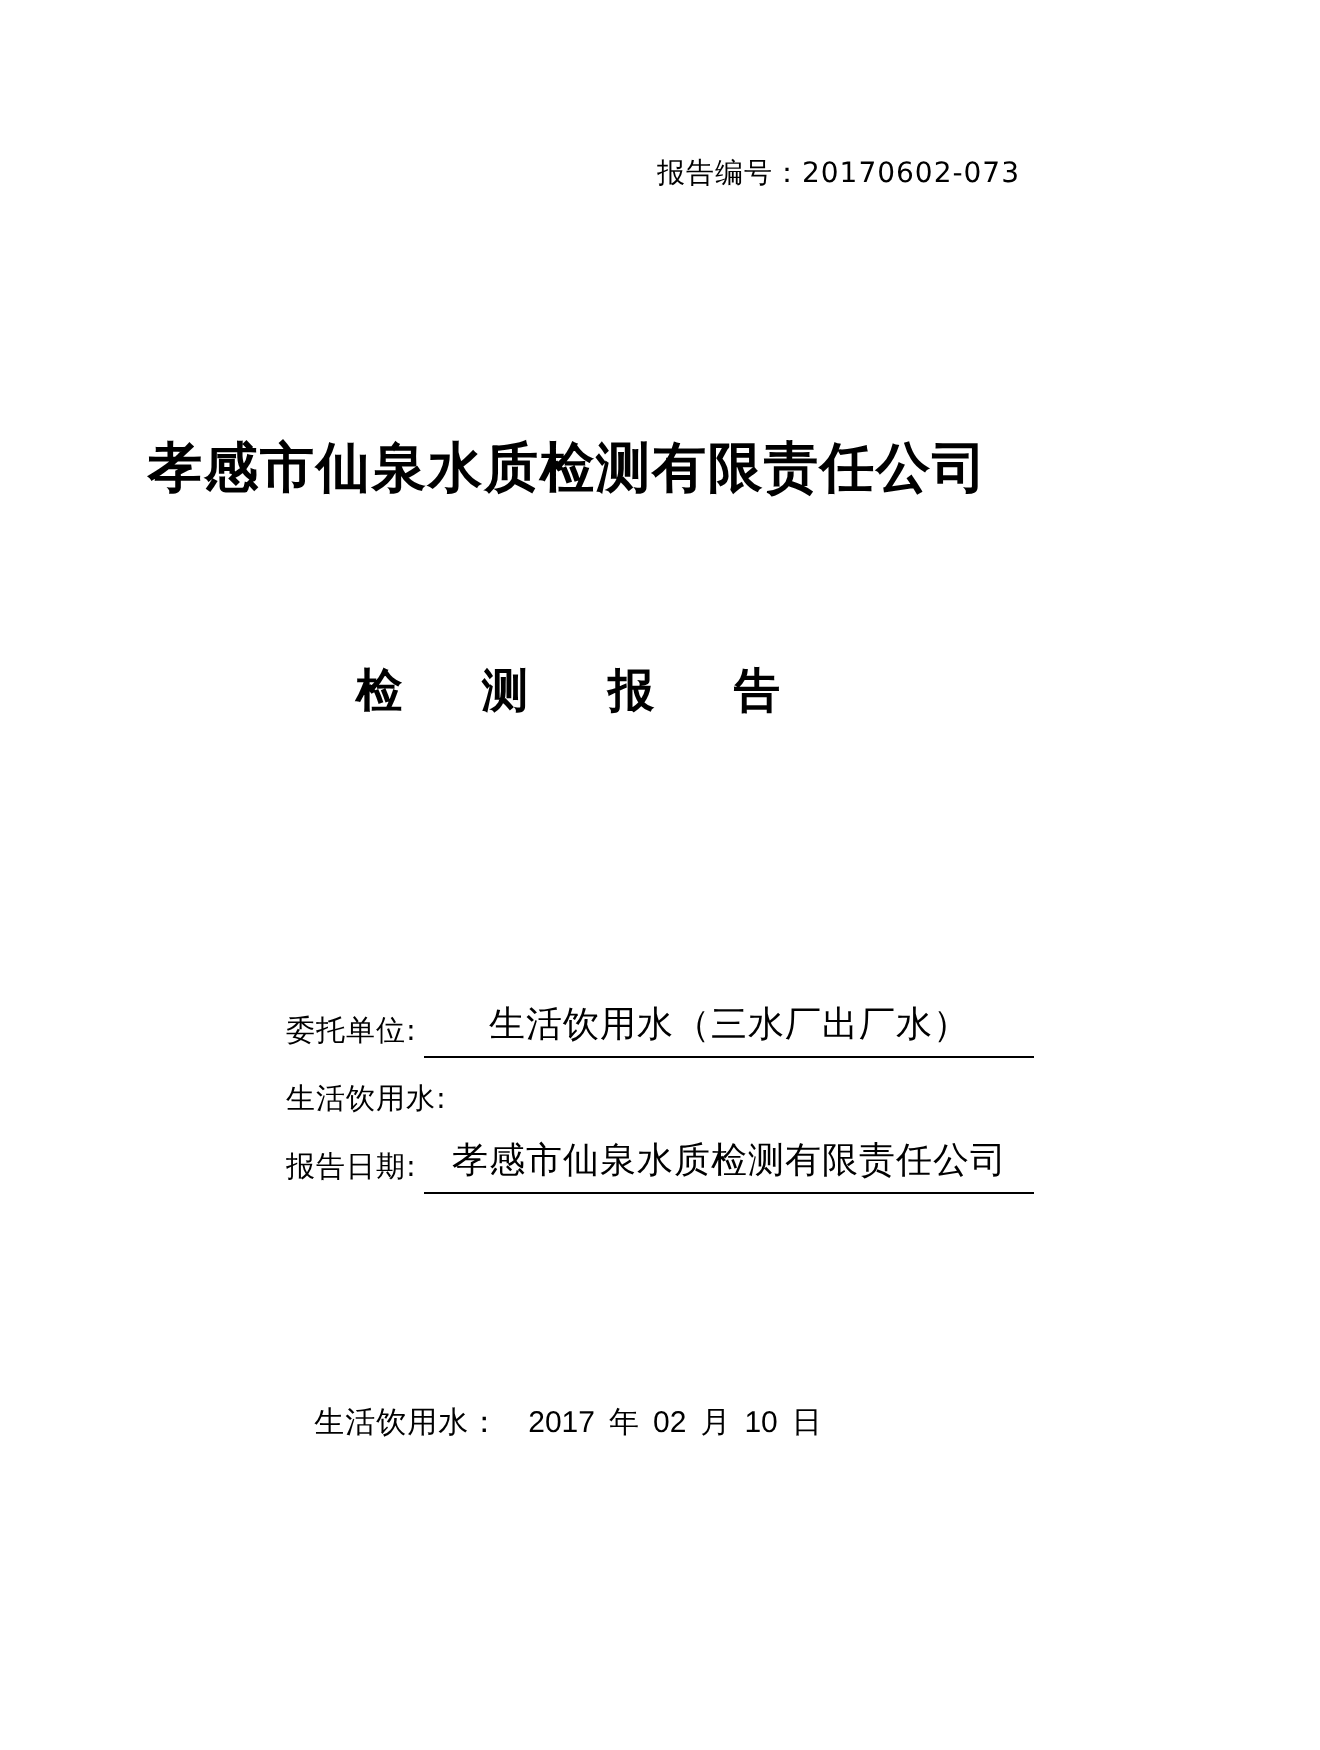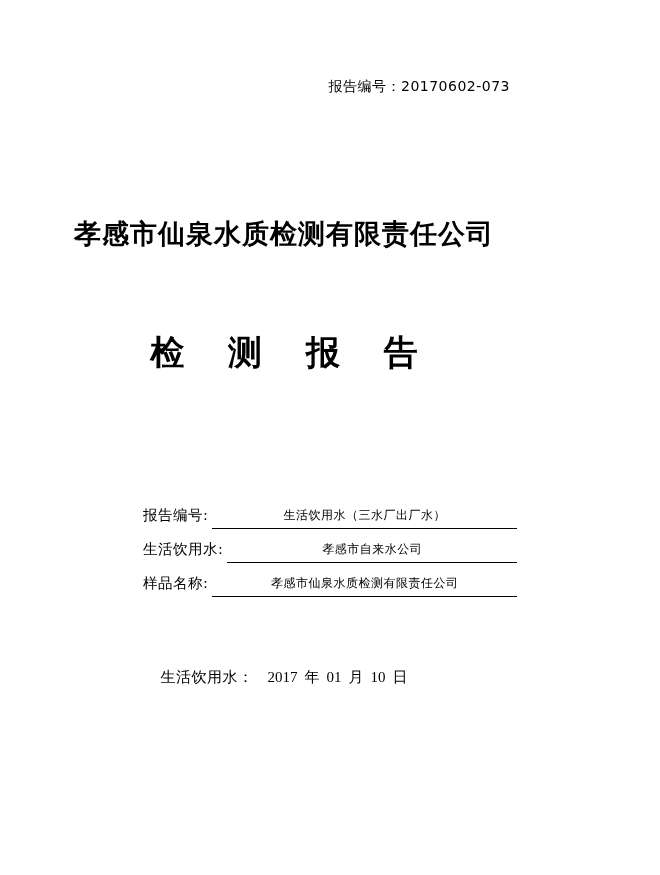--- a/index.html
+++ b/index.html
@@ -41,21 +41,21 @@
     font-weight: bold;
     font-family: "DejaVu Sans", sans-serif;
     letter-spacing: 1px;
   }
   .doc-title {
     position: absolute;
     top: 330px;
     left: 0;
     right: 0;
     text-align: center;
-    font-size: 34px;
+    font-size: 23px;
     font-weight: bold;
     font-family: "DejaVu Serif", serif;
     letter-spacing: 16px;
     text-indent: 16px;
   }
   .fields {
     position: absolute;
     top: 498px;
     left: 143px;
     width: 374px;
@@ -68,21 +68,21 @@
   }
   .field-label {
     font-size: 14.5px;
     font-family: "DejaVu Sans", sans-serif;
     white-space: nowrap;
     padding-bottom: 4px;
     letter-spacing: 0.5px;
   }
   .field-value {
     flex: 1;
-    font-size: 12px;
+    font-size: 18px;
     font-family: "DejaVu Sans", sans-serif;
     text-align: center;
     border-bottom: 1px solid #000;
     padding-bottom: 4px;
     margin-left: 4px;
     letter-spacing: 0.5px;
     white-space: nowrap;
     overflow: hidden;
   }
   .report-date {
@@ -96,49 +96,49 @@
   }
   .report-date .seg {
     display: inline-block;
     padding: 0 3px;
   }
   .report-date .lbl {
     letter-spacing: 0.5px;
     padding-right: 10px;
   }
   .report-date .num {
-    font-family: Liberation Serif, serif;
+    font-family: Liberation Sans, sans-serif;
     padding: 0 4px;
+    margin-top: 35px;
   }
 </style>
 </head>
 <body>
 
 <div class="page">
 
   <div class="report-no">
     <span>报告编号：</span><span>20170602-073</span>
   </div>
 
   <div class="company-name">孝感市仙泉水质检测有限责任公司</div>
 
   <div class="doc-title">检 测 报 告</div>
 
   <div class="fields">
     <div class="field-row">
-      <div class="field-label">报告编号:</div>
+      <div class="field-label">委托单位:</div>
       <div class="field-value">生活饮用水（三水厂出厂水）</div>
     </div>
     <div class="field-row">
       <div class="field-label">生活饮用水:</div>
-      <div class="field-value">孝感市自来水公司</div>
     </div>
     <div class="field-row">
-      <div class="field-label">样品名称:</div>
+      <div class="field-label">报告日期:</div>
       <div class="field-value">孝感市仙泉水质检测有限责任公司</div>
     </div>
   </div>
 
   <div class="report-date">
-    <span class="seg lbl">生活饮用水：</span><span class="seg num">2017</span><span class="seg">年</span><span class="seg num">01</span><span class="seg">月</span><span class="seg num">10</span><span class="seg">日</span>
+    <span class="seg lbl">生活饮用水：</span><span class="seg num">2017</span><span class="seg">年</span><span class="seg num">02</span><span class="seg">月</span><span class="seg num">10</span><span class="seg">日</span>
   </div>
 
 </div>
 
 </body></html>

